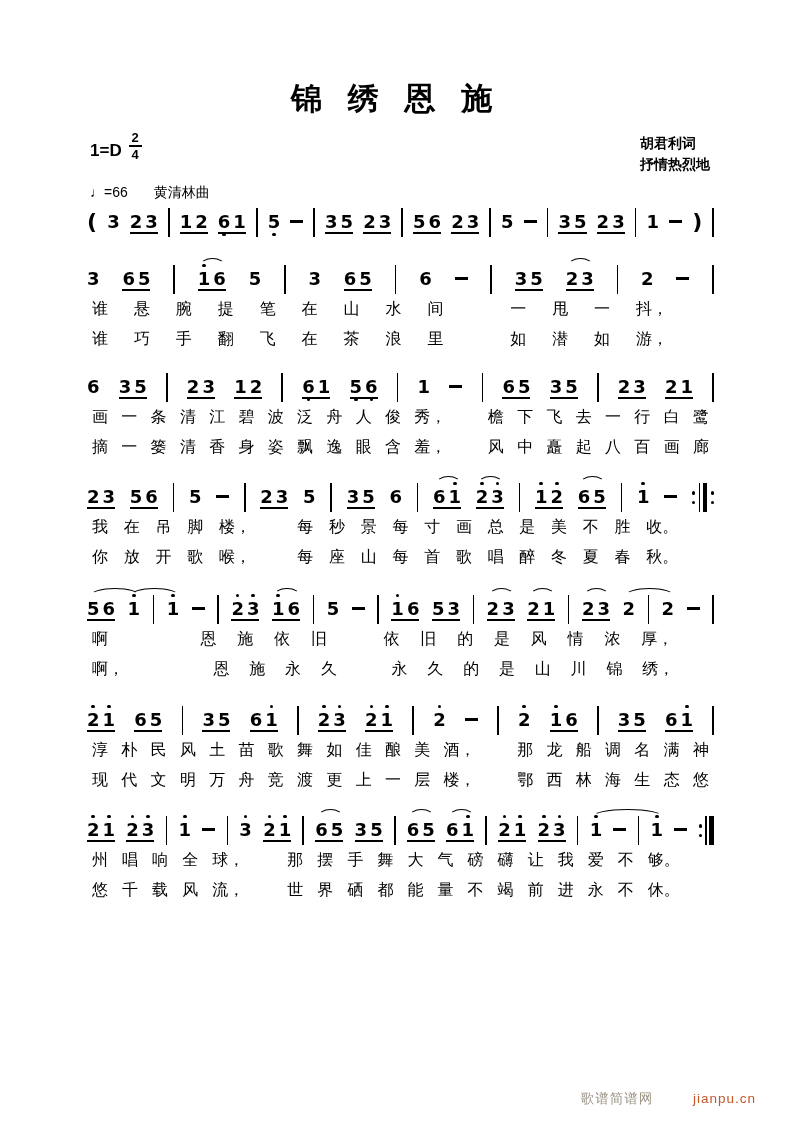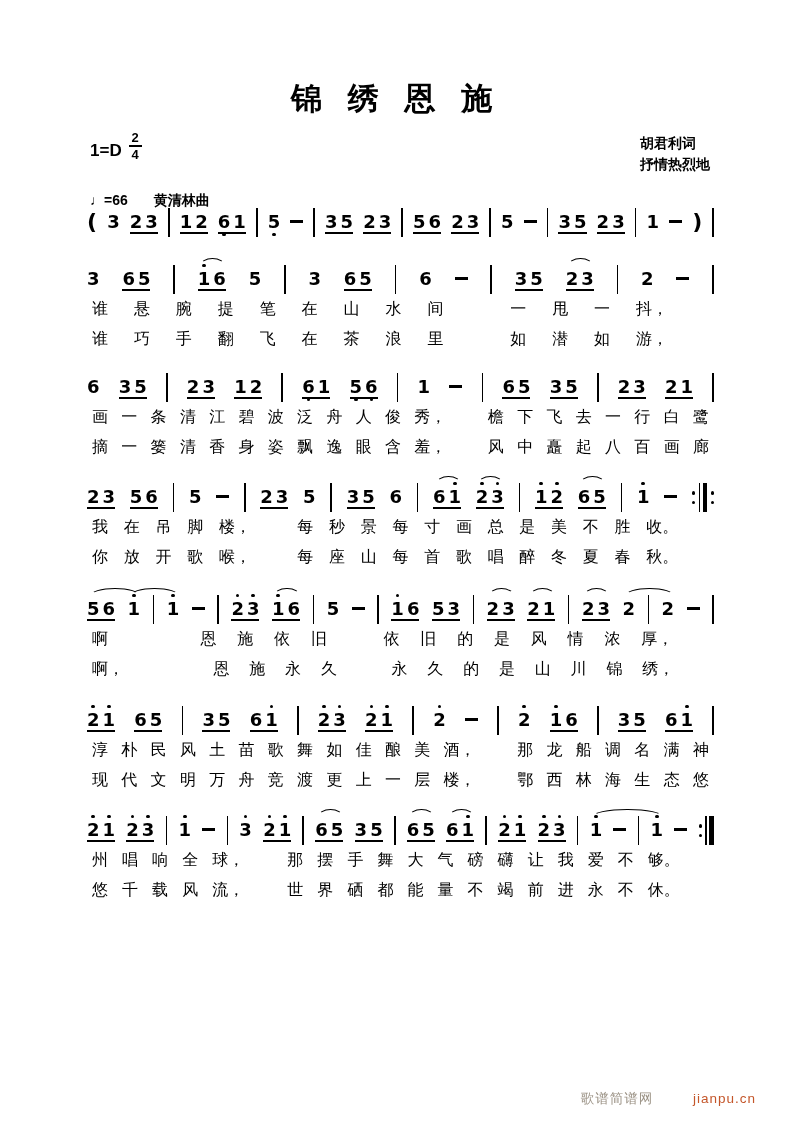--- a/index.html
+++ b/index.html
@@ -13,21 +13,21 @@
     position:absolute;top:78px;left:0;width:100%;text-align:center;
     font-family:"Liberation Serif","DejaVu Serif",serif;
     font-size:31px;font-weight:700;letter-spacing:9px;margin:0;
   }
   .keyrow{position:absolute;left:90px;top:131px;font-weight:700;font-size:17px;
     display:flex;align-items:flex-end;gap:7px;}
   .ts{display:inline-flex;flex-direction:column;align-items:center;font-size:13px;
     font-weight:700;line-height:13px;}
   .tsbar{width:13px;height:1.6px;background:#000;margin:1px 0;}
   .credits{position:absolute;right:82px;top:133px;font-size:14px;line-height:21px;text-align:left;font-weight:bold;}
-  .temporow{position:absolute;left:90px;top:192px;font-size:14px;font-weight:700;
+  .temporow{position:absolute;left:90px;top:184px;font-size:14px;font-weight:400;
     display:flex;gap:26px;text-align:right;}
   #score{position:absolute;left:0;top:0;width:100%;height:100%;}
   .system{position:absolute;left:87px;width:627px;}
   .nrow{position:relative;display:flex;justify-content:space-between;align-items:flex-start;}
   .grp{position:relative;display:flex;gap:3px;}
   .beamline{position:absolute;left:0;right:0;top:27px;height:1.8px;background:#000;}
   .tk{display:flex;flex-direction:column;align-items:center;min-width:11px;}
   .dslot{height:7px;display:flex;align-items:center;justify-content:center;width:100%;}
   .ndot{width:3.6px;height:3.6px;background:#000;border-radius:50%;}
   .dg{font-family:"DejaVu Sans",sans-serif;font-size:18px;font-weight:700;

